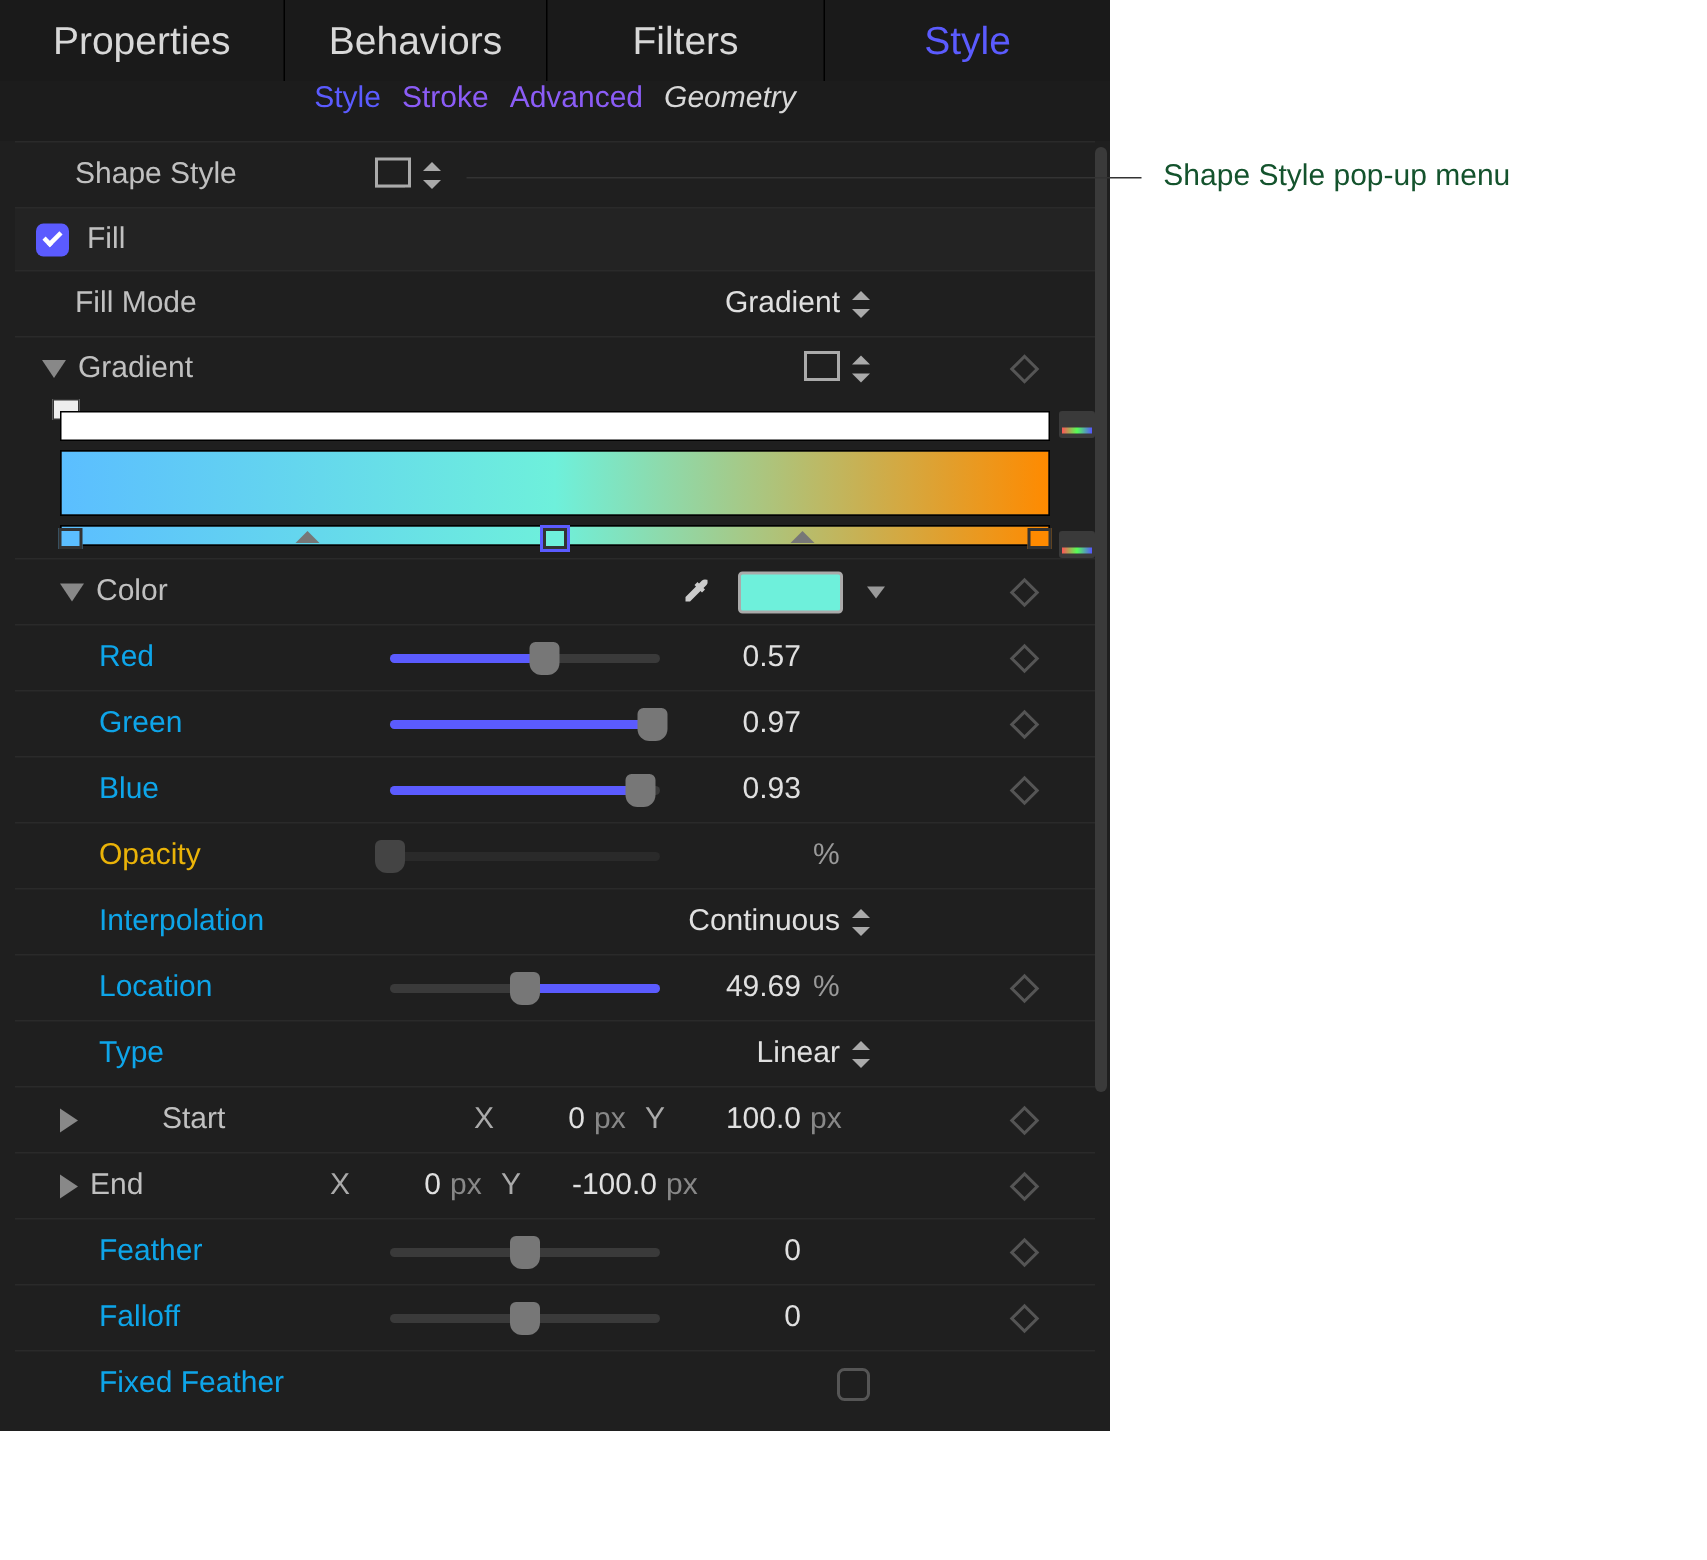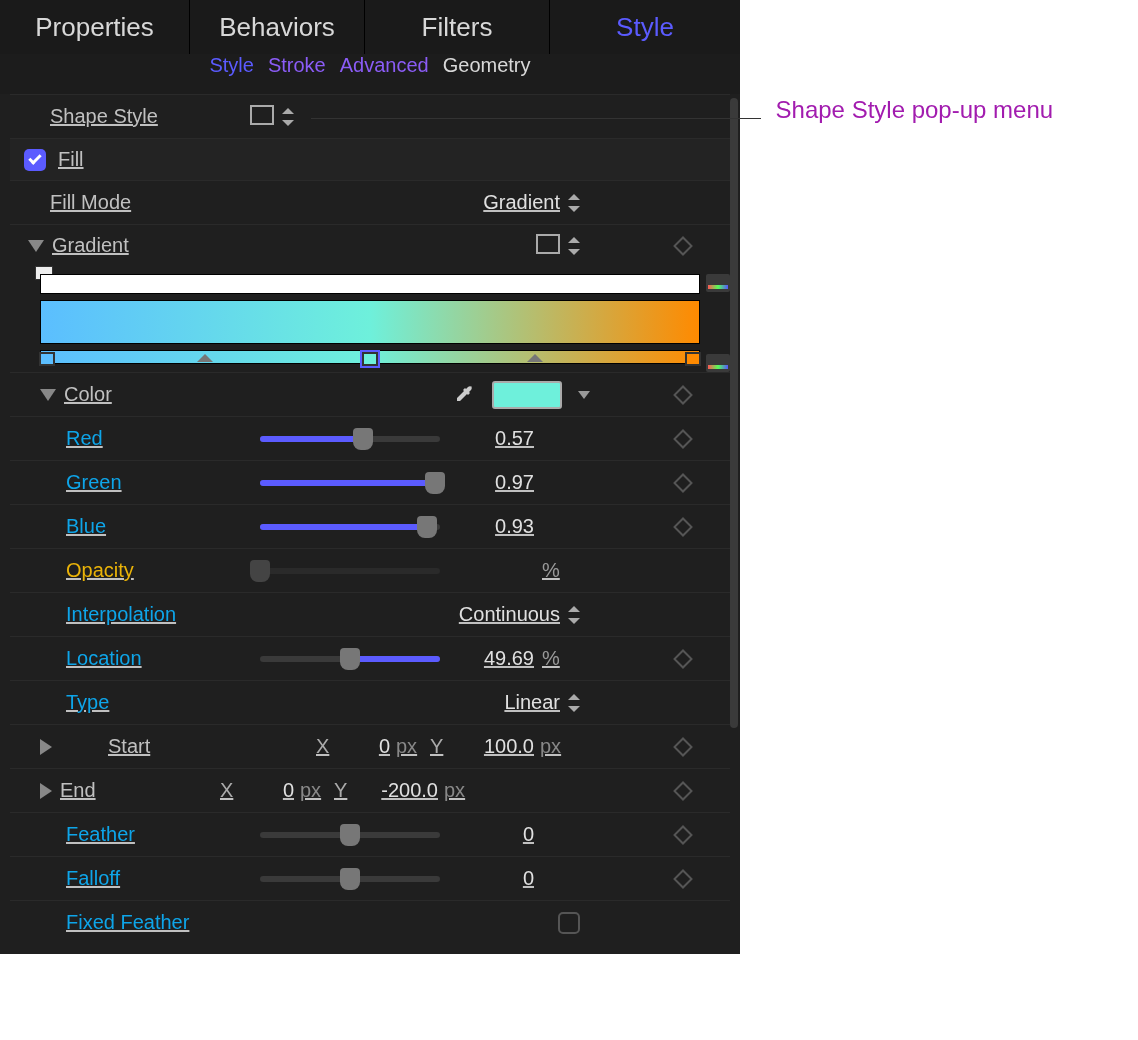--- a/index.html
+++ b/index.html
@@ -41,26 +41,25 @@
     display: flex;
     gap: 14px;
     justify-content: center;
     height: 40px;
     align-items: flex-start;
     background: #1c1c1c;
     font-size: 20px;
   }
   .subtab { color: #8b5cf6; cursor: pointer; }
   .subtab.style-active { color: #5b5bff; }
-  .subtab.geom-active { color: #d8d8d8; }
+  .subtab.geom-active { color: #d8d8d8; font-style: italic; }
   
   .content {
     padding: 0 10px 10px 10px;
     position: relative;
-    text-decoration: underline;
   }
   .scrollbar {
     position: absolute;
     right: 2px; top: 4px;
     width: 8px; height: 630px;
     background: #3a3a3a;
     border-radius: 4px;
   }
   
   .row {
@@ -264,23 +263,23 @@
   .callout-line {
     position:absolute;
     top: 118px;
     left: -435px;
     width: 450px;
     height: 1px;
     background: #333;
   }
   .callout-text {
     position:absolute;
-    top:96px; left: 30px;
-    color:#a21caf;
-    font-size:24px;
+    top:106px; left: 30px;
+    color:#14532d;
+    font-size:20px;
     white-space: nowrap;
   }
 </style>
 </head>
 <body>
 
 
 
 <div class="panel">
 
@@ -461,21 +460,21 @@
     </div>
 
     <div class="row" style="padding-left:30px;">
       <div class="disclosure right"></div>
       <div class="label" style="flex-basis:160px;">End</div>
       <div class="xy-group">
         <span class="xy-label">X</span>
         <span class="xy-val">0</span>
         <span class="xy-unit">px</span>
         <span class="xy-label">Y</span>
-        <span class="xy-val" style="min-width:80px;">-200.0</span>
+        <span class="xy-val" style="min-width:80px;">-100.0</span>
         <span class="xy-unit">px</span>
       </div>
       <div class="keyframe"></div>
     </div>
 
     <div class="row indent2">
       <div class="label">Feather</div>
       <div class="slider">
         <div class="thumb" style="left:50%;"></div>
       </div>

